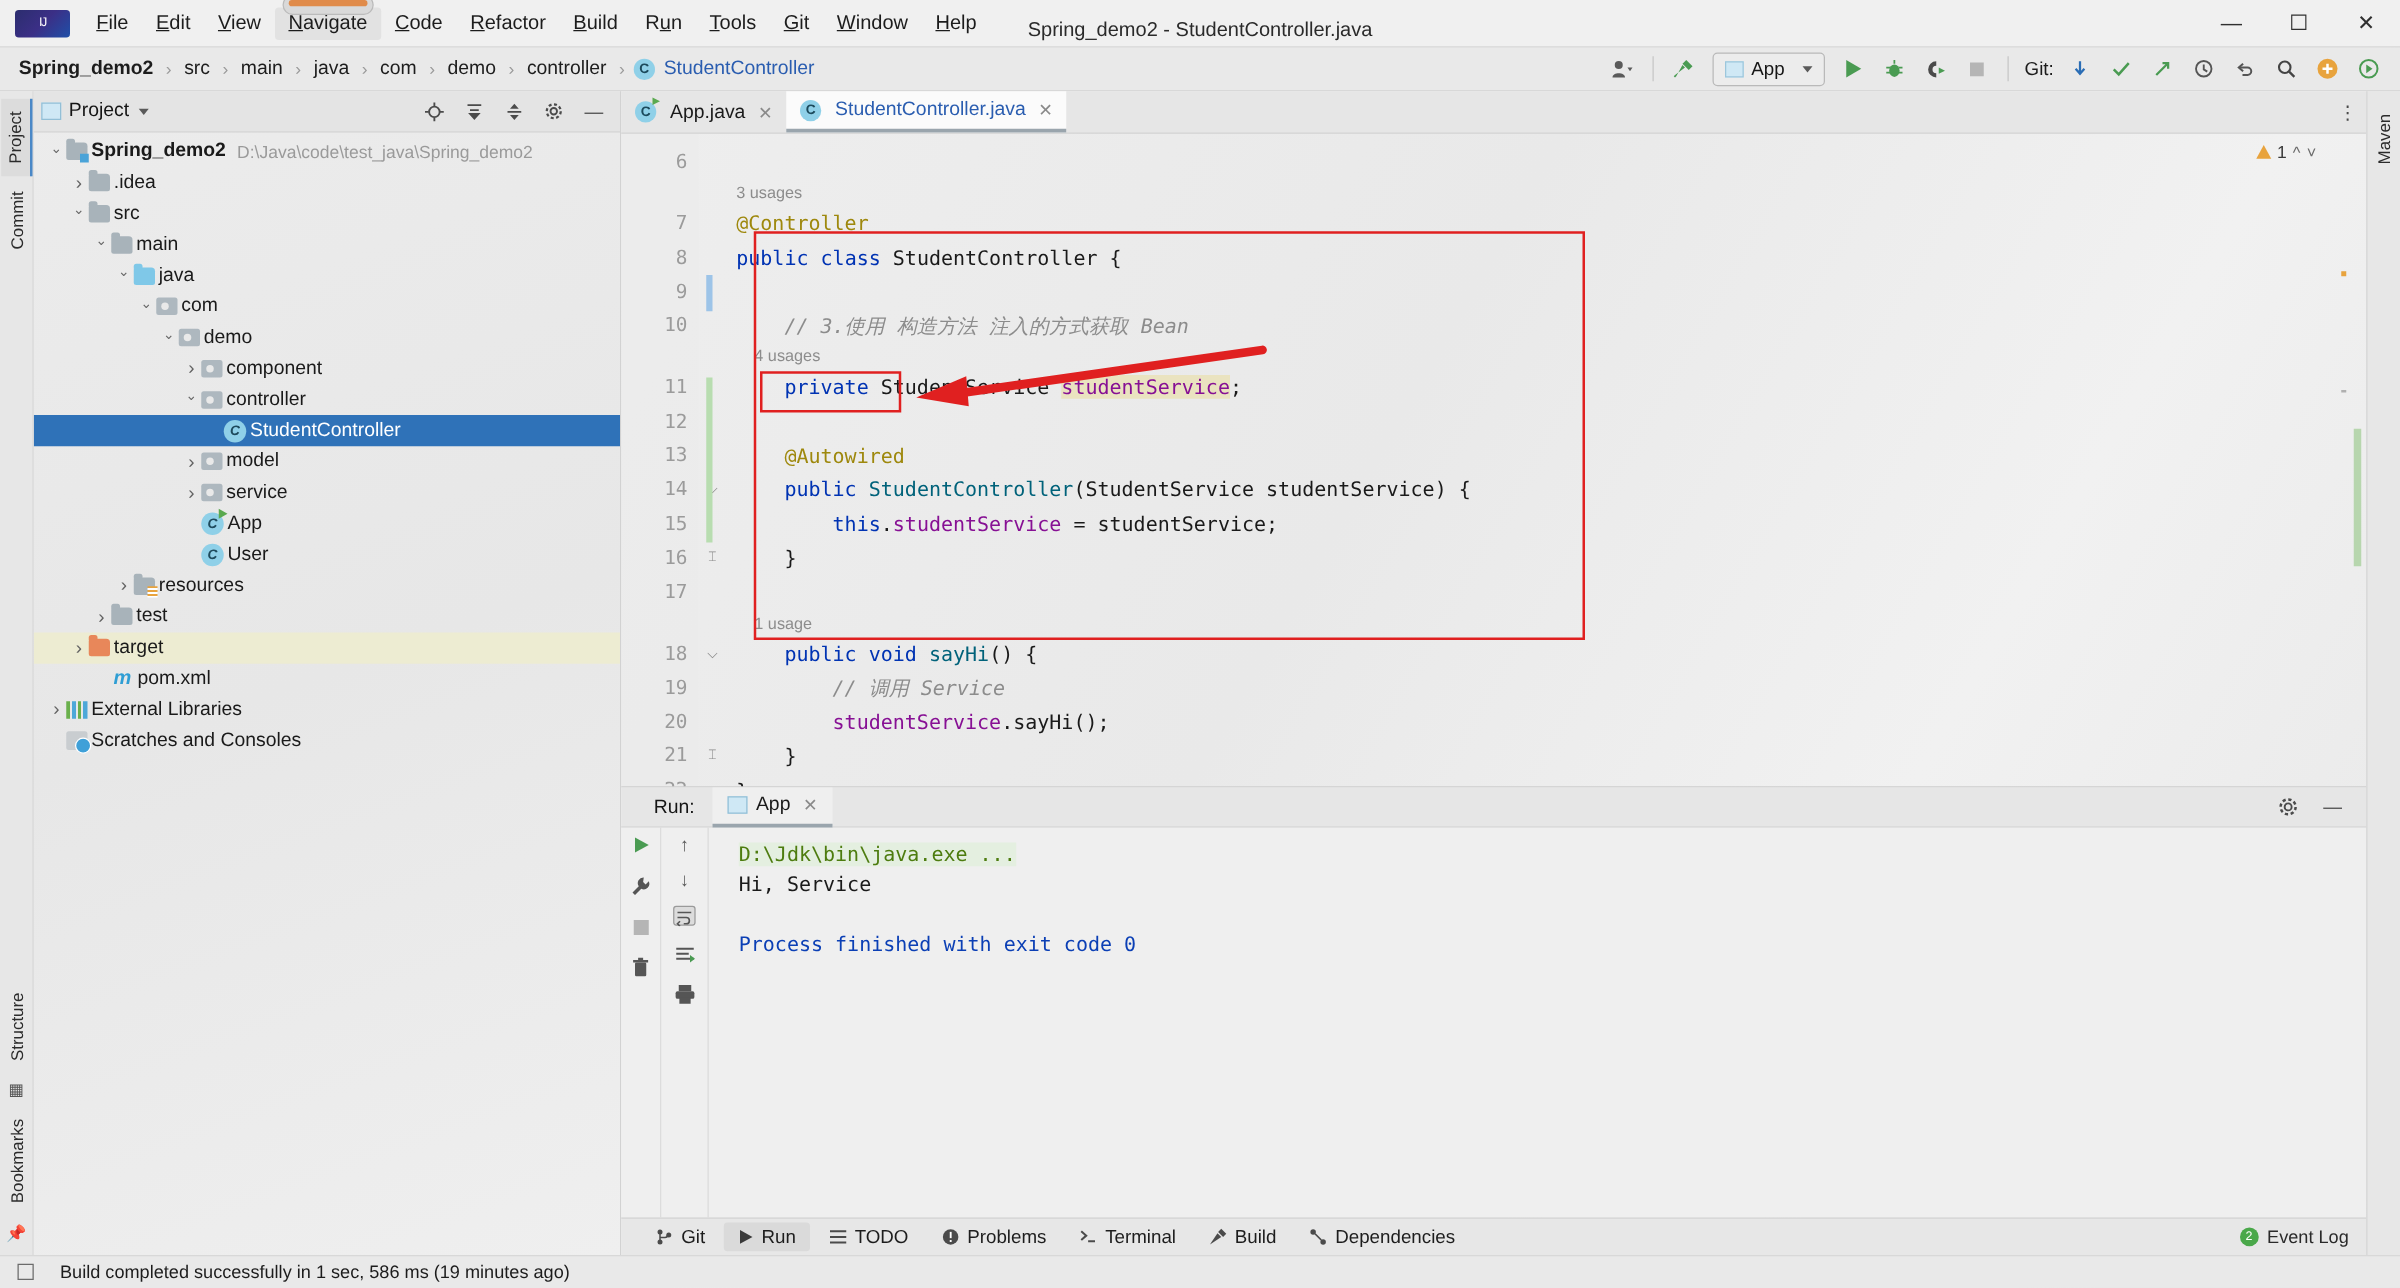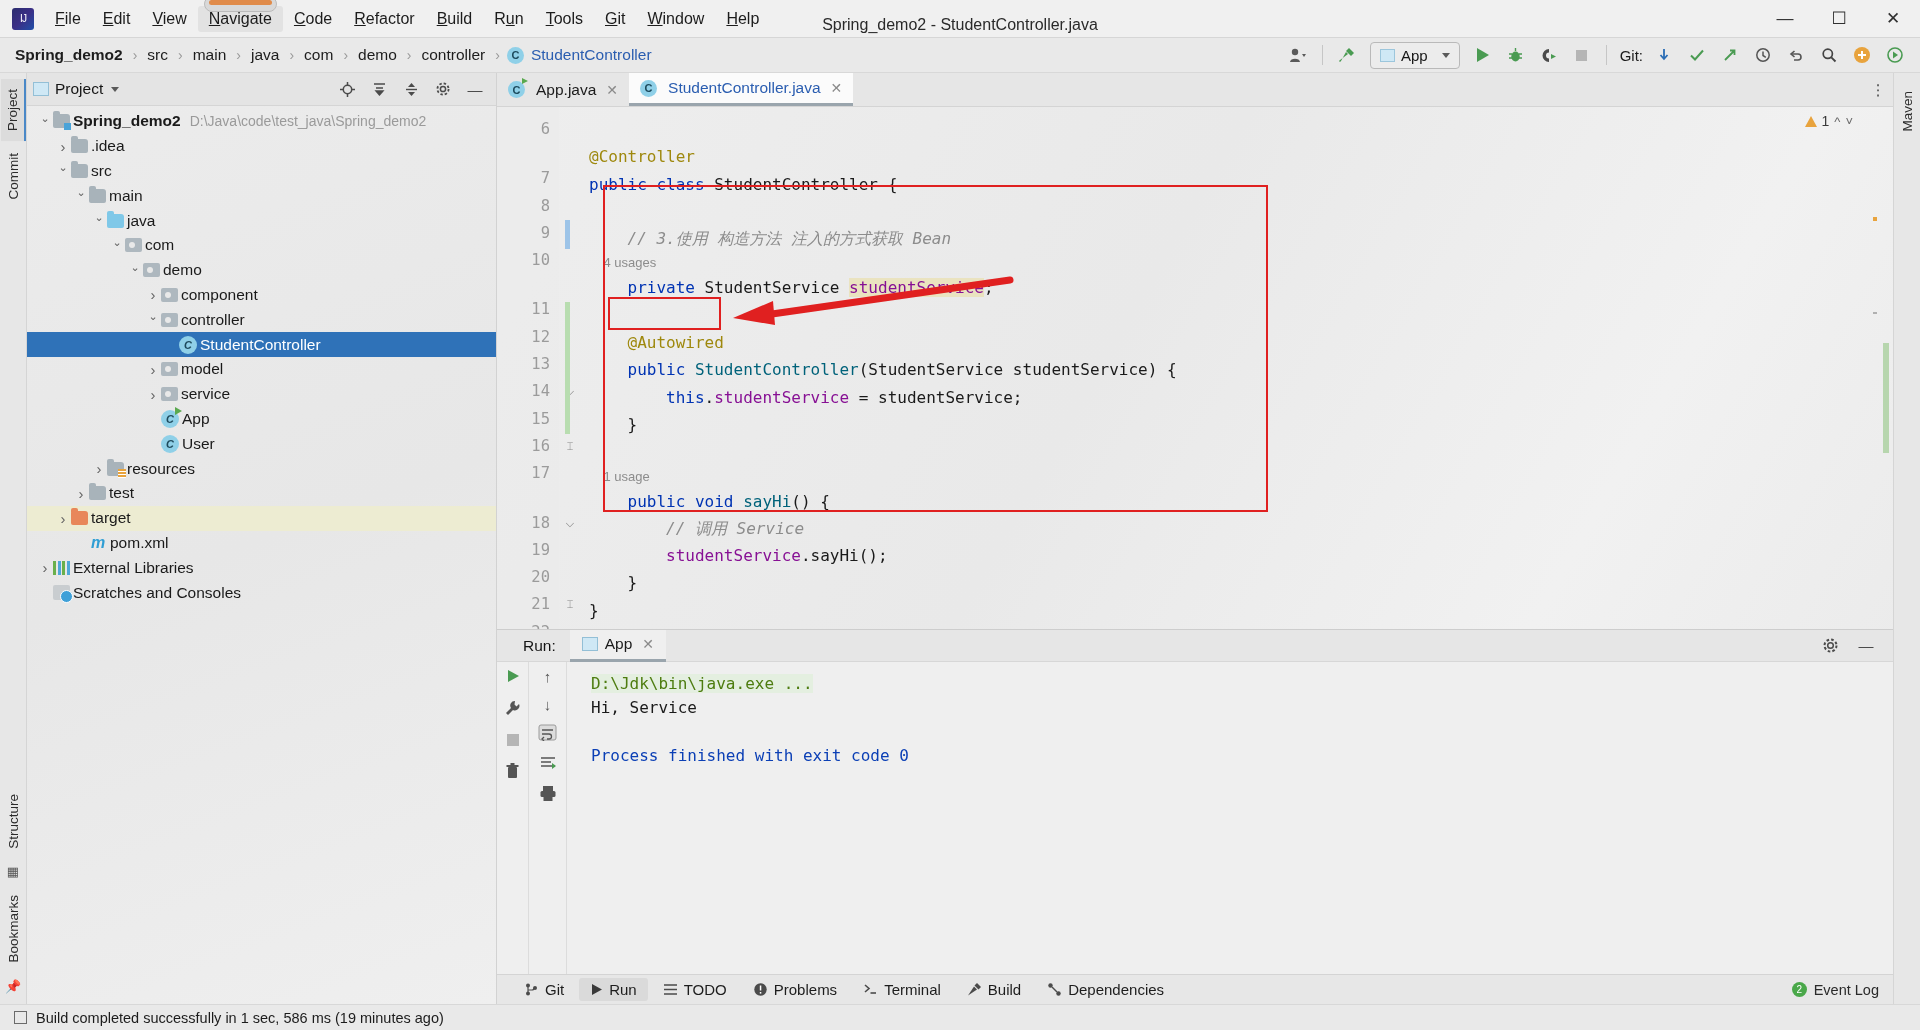--- a/index.html
+++ b/index.html
@@ -10,21 +10,21 @@
     background:#e8e8e8;
     color:#1a1a1a;
     -webkit-font-smoothing: antialiased;
   }
   .app { width:1920px; height:1030px; display:flex; flex-direction:column;
          background:linear-gradient(145deg,#ececec 0%,#e6e6e6 35%,#eeeeee 60%,#e4e4e4 100%); }
 
   
   .titlebar { height:38px; display:flex; align-items:center; background:#f0f0f0;
               border-bottom:1px solid #d6d6d6; position:relative; flex:none; }
-  .ij-logo { width:22px; height:22px; margin:0 10px 0 12px; border-radius:3px;
+  .ij-logo { width:44px; height:22px; margin:0 10px 0 12px; border-radius:3px;
              background:linear-gradient(135deg,#2b2d6e 0%,#3b2f86 50%,#1f4fa8 100%);
              color:#fff; font-size:10px; font-weight:normal; display:flex;
              align-items:center; justify-content:center; letter-spacing:-1px; flex:none; }
   .menu { display:flex; align-items:center; gap:0; }
   .menu-item { padding:4px 11px; font-size:16px; color:#1c1c1c; white-space:nowrap;
                border-radius:3px; position:relative; }
   .menu-item span.u { text-decoration:underline; }
   .menu-item.hl { background:#e2e2e2; }
   .menu-item.hl::before { content:""; position:absolute; left:6px; right:6px; top:-10px;
                height:14px; border-radius:8px; background:#d9d9d9;
@@ -211,21 +211,21 @@
   .bt { display:flex; align-items:center; gap:6px; padding:3px 11px; font-size:15px;
         color:#1d1d1d; border-radius:3px; }
   .bt.active { background:#dadada; }
   .bottombar-right { margin-left:auto; display:flex; align-items:center; gap:7px;
                      padding-right:14px; font-size:14.5px; color:#2a2a2a; }
   .evt-dot { width:15px;height:15px;border-radius:50%;background:#4aa84a;color:#fff;
              font-size:10px;display:flex;align-items:center;justify-content:center; }
 
   .statusbar { height:26px; display:flex; align-items:center; flex:none;
                background:#e9e9e9; border-top:1px solid #d8d8d8; padding:0 14px;
-               font-size:14.5px; color:#1c1c1c; gap:0; }
+               font-size:14.5px; color:#1c1c1c; gap:12px; }
   .status-right { margin-left:auto; display:flex; align-items:center; gap:20px; }
   .wm { color:#b9b9b9; font-size:15px; letter-spacing:1px; }
   .sq-status { width:13px; height:13px; border:1.5px solid #6b6b6b; margin-right:9px; }
 </style>
 </head>
 <body>
 
 <div class="app">
 
   <div class="titlebar">
@@ -568,20 +568,21 @@
             <div class="fc">⌵</div>
             <div class="fc">&nbsp;</div>
             <div class="fc">&nbsp;</div>
             <div class="fc">⌶</div>
             <div class="fc">&nbsp;</div>
             <div class="vcsmark blue" style="top: 113px; height: 29px;"></div>
             <div class="vcsmark green" style="top: 195px; height: 132px;"></div>
           </div>
         <div class="code" id="code">
             <div class="cl">&nbsp;</div>
+            <div class="cl hint">3 usages</div>
             <div class="cl"><span class="ann">@Controller</span></div>
             <div class="cl"><span class="kw">public </span><span class="kw">class </span>StudentController {</div>
             <div class="cl">&nbsp;</div>
             <div class="cl"><span class="cmt">    // 3.使用 构造方法 注入的方式获取 Bean</span></div>
             <div class="cl hint">    4 usages</div>
             <div class="cl"><span class="kw">    private </span>StudentService <span class="fld hl-ident">studentService</span>;</div>
             <div class="cl">&nbsp;</div>
             <div class="cl"><span class="ann">    @Autowired</span></div>
             <div class="cl"><span class="kw">    public </span><span class="mth">StudentController</span>(StudentService studentService) {</div>
             <div class="cl"><span class="kw">        this</span>.<span class="fld">studentService</span> = studentService;</div>

